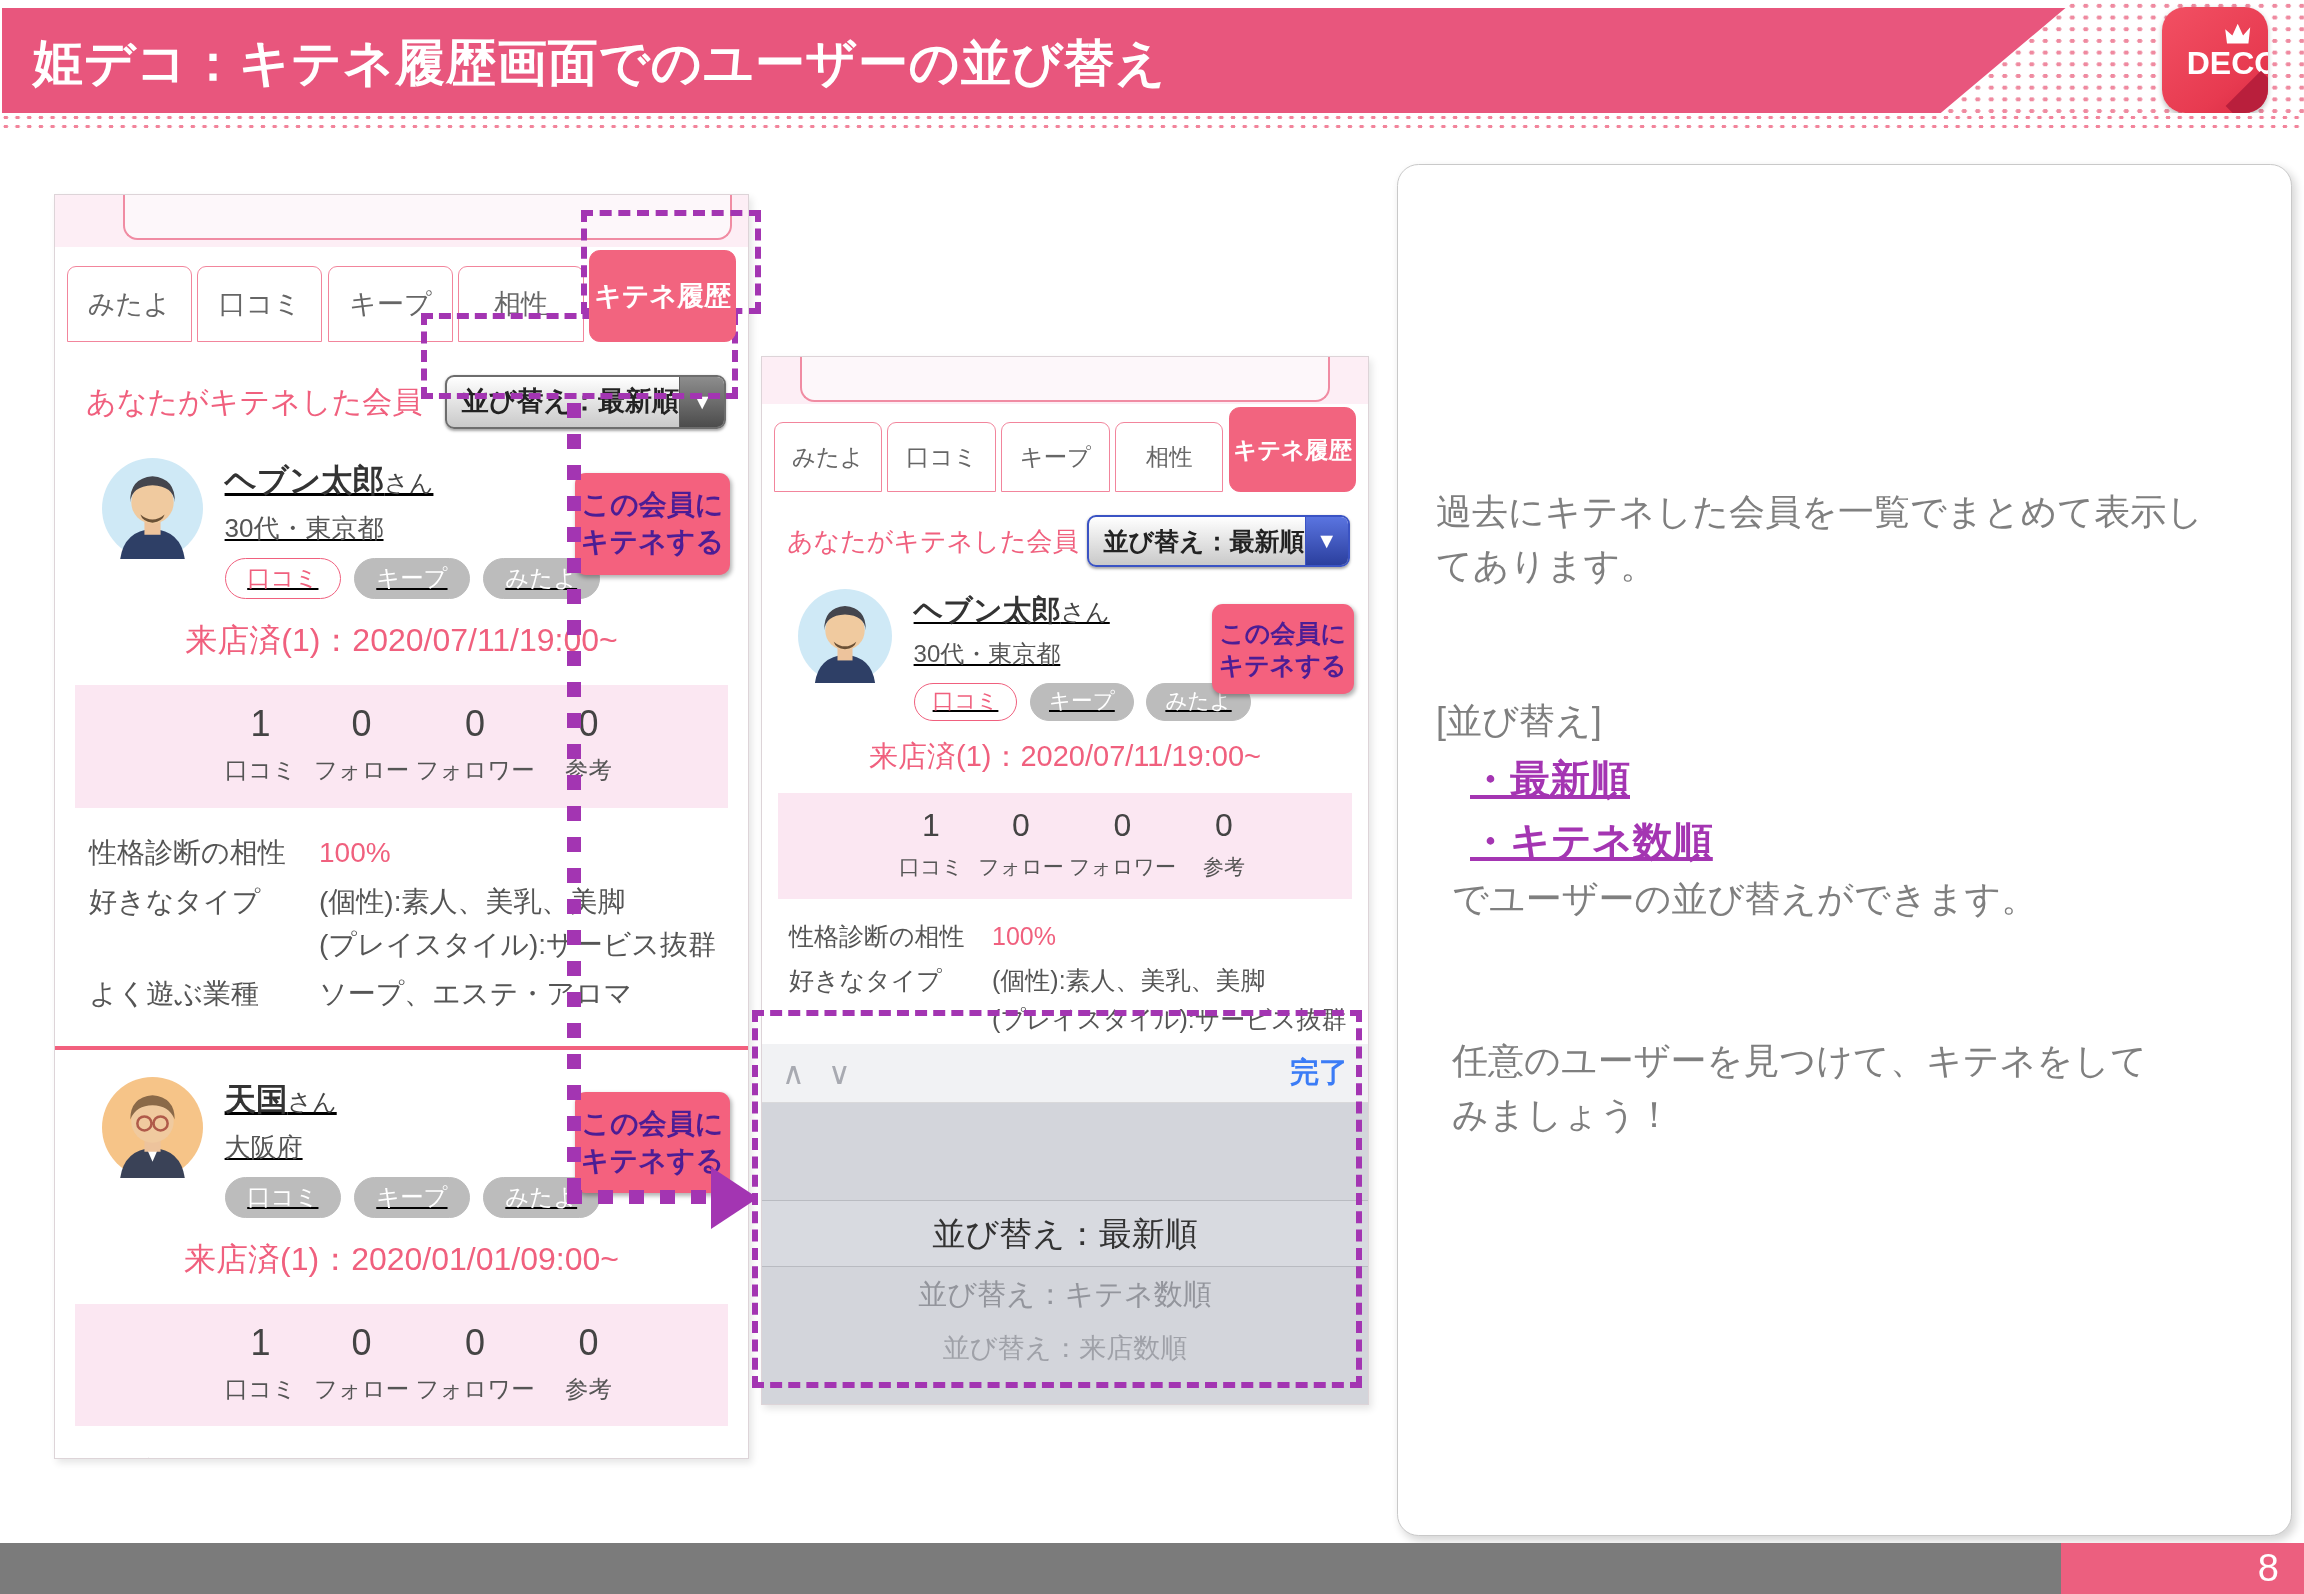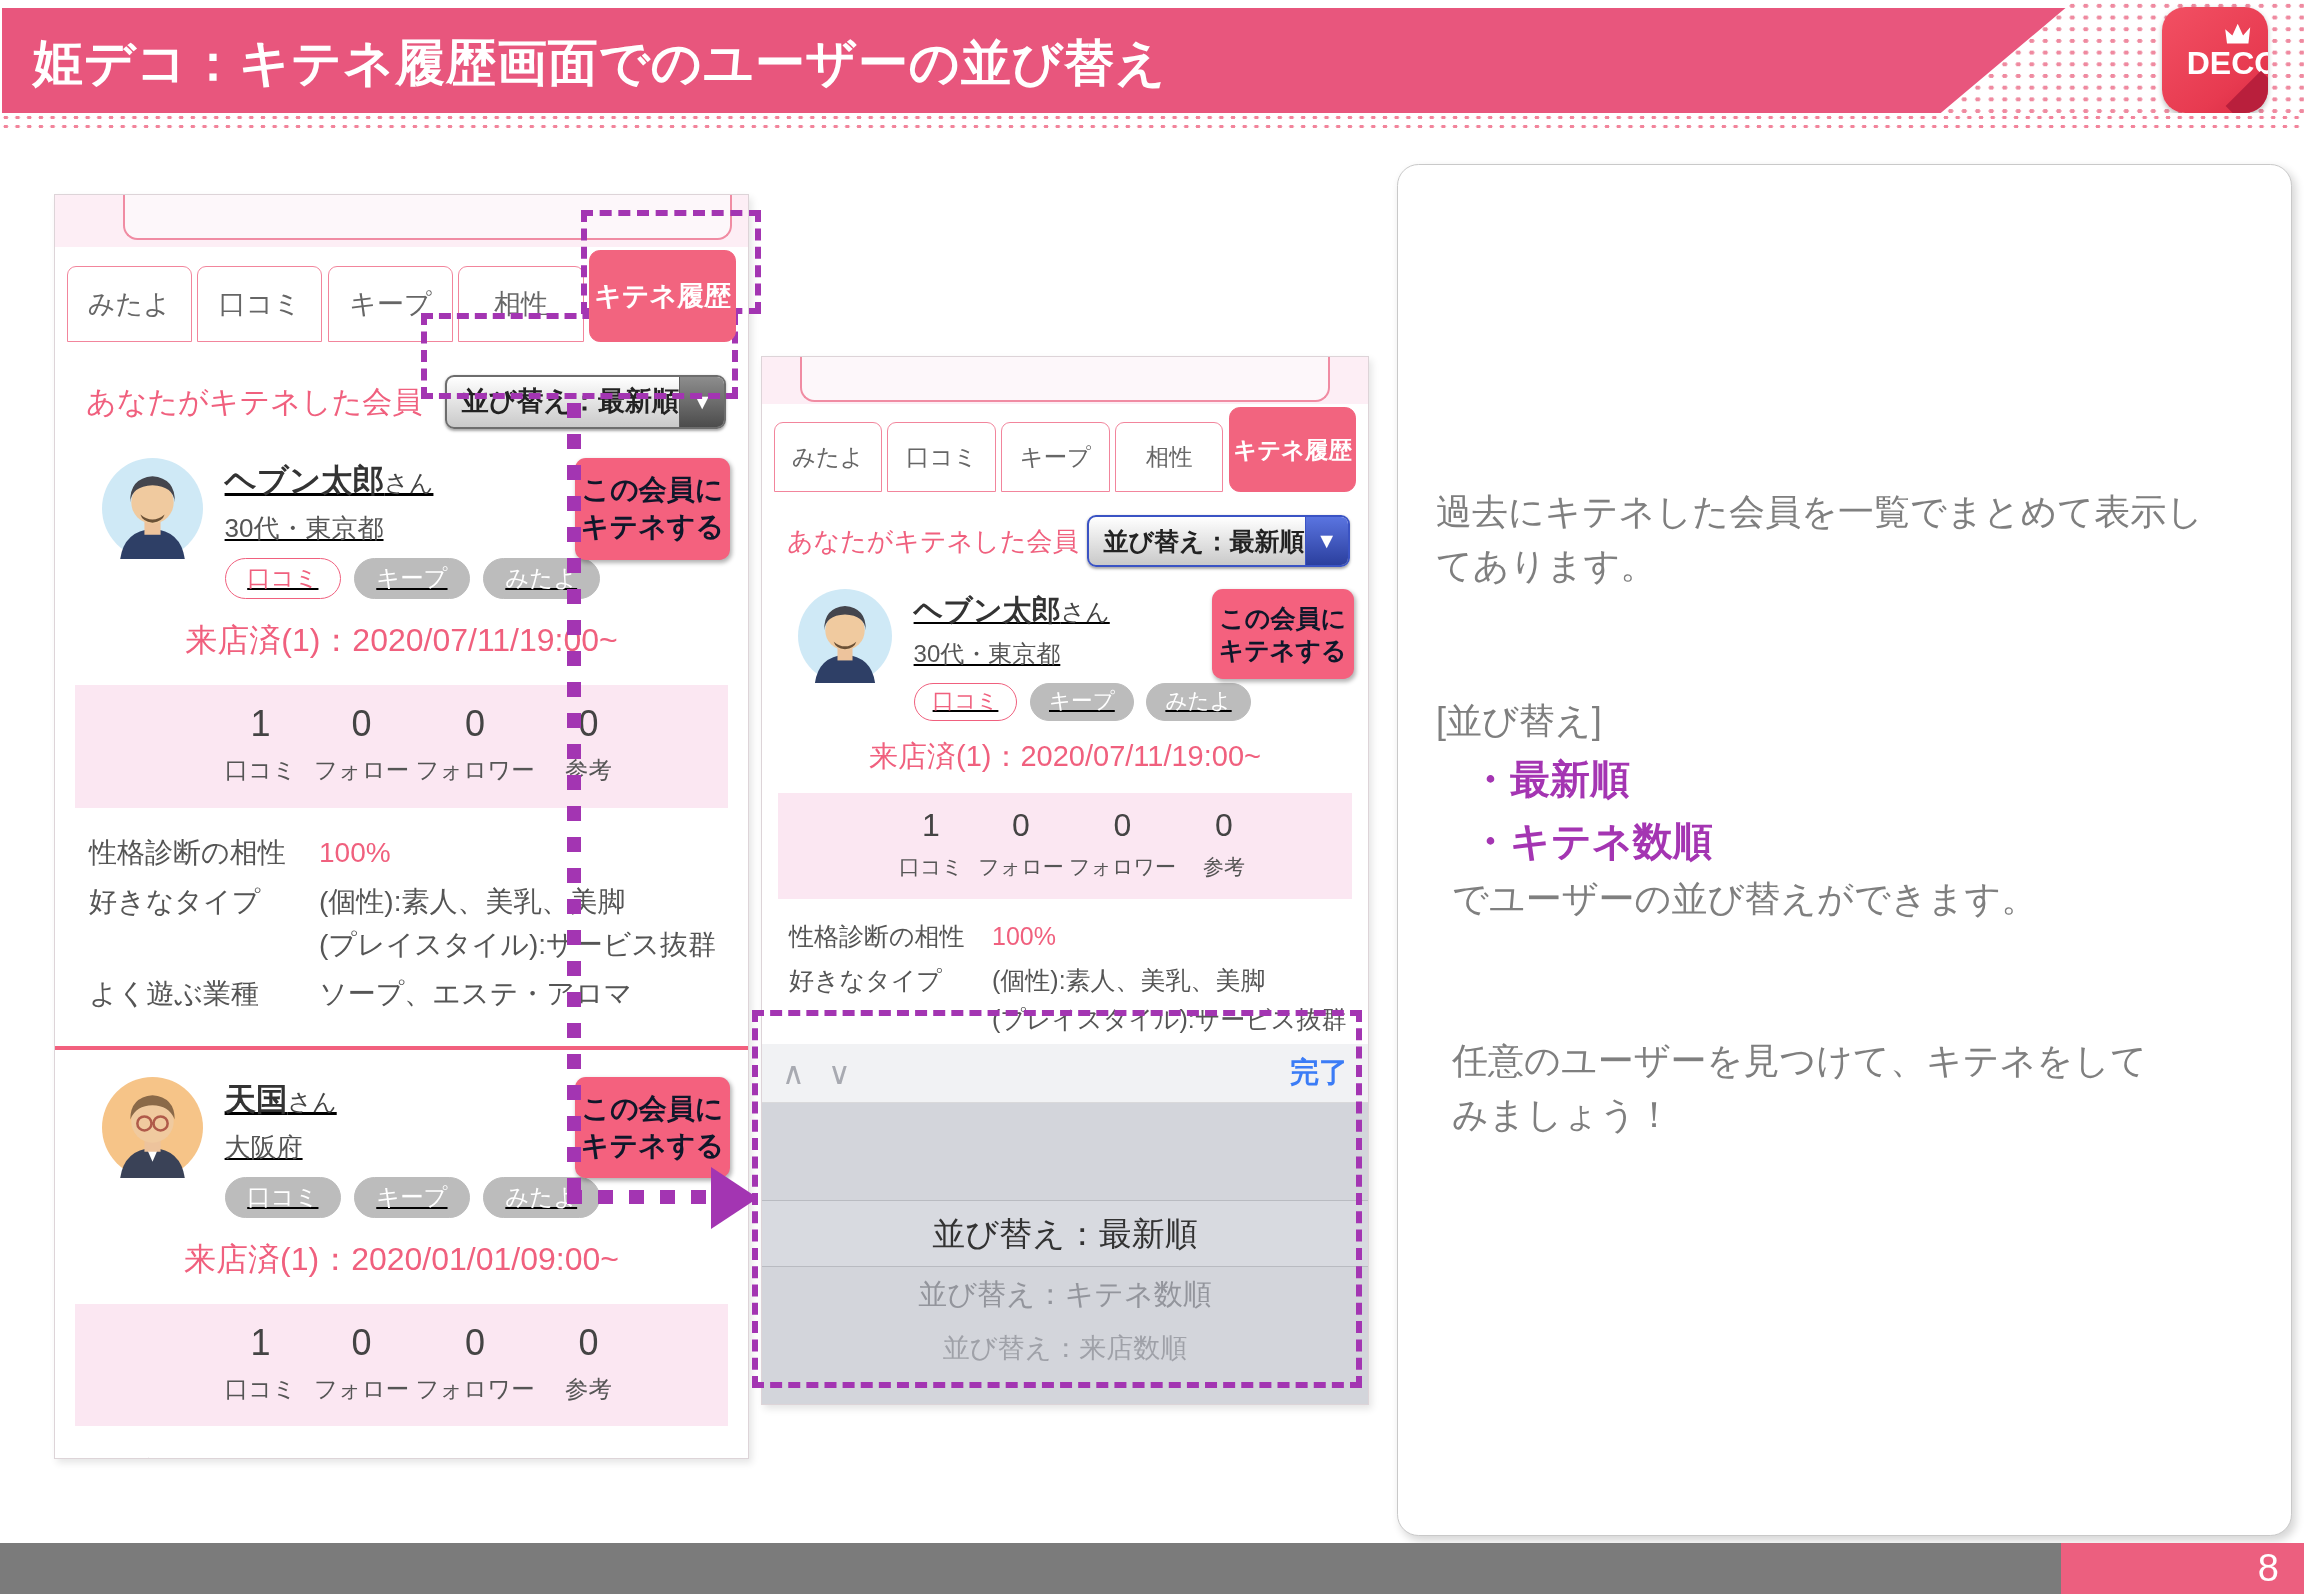--- a/index.html
+++ b/index.html
@@ -75,22 +75,22 @@
   .m-name .sfx { font-size:24px; font-weight:normal; color:#444; }
   .m-meta { font-size:26px; color:#555; margin-top:9px; }
   .m-badges { display:flex; gap:12.6px; margin-top:12.6px; }
   .pill { height:41px; border-radius:21px; padding:0 21.6px; font-size:23.4px; line-height:38px; white-space:nowrap; }
   .pill.on { border:1.8px solid #f0607e; color:#f0607e; background:#fff; }
   .pill.off { border:1.8px solid #bcbcbc; background:#bcbcbc; color:#fff; }
   .shot2 .m-name { font-size:29px; }
   .shot2 .m-meta { font-size:24px; margin-top:7.2px; }
   .shot2 .pill { height:38px; padding:0 18px; font-size:21.6px; line-height:34px; }
 
-  .kitene-btn { position:absolute; right:0px; top:0; width:155px; padding:14.4px 0;
-      background:#f4617e; border-radius:10.8px; color:#0f172a; font-weight:bold; font-size:28px;
+  .kitene-btn { position:absolute; right:0px; top:15px; width:155px; padding:14.4px 0;
+      background:#f4617e; border-radius:10.8px; color:#4c1d95; font-weight:bold; font-size:28px;
       text-align:center; line-height:1.3; box-shadow:1.8px 2.7px 4.5px rgba(0,0,0,.3); cursor:pointer; }
   .kitene-btn span { display:block; }
   .shot2 .kitene-btn { width:142px; font-size:25px; padding:12.6px 0; }
 
   .visit { margin-top:20px; text-align:center; font-size:32px; color:#f0607e; }
   .shot2 .visit { font-size:29px; margin-top:16px; }
 
   .stats { background:#fbe7f2; margin:21.6px 20px 0 20px; padding:18px 0 21.6px 135px; display:flex; }
   .shot2 .stats { margin:16px 16px 0 16px; padding:14.4px 0 18px 108px; }
   .stat-col { min-width:101px; text-align:center; }
@@ -138,21 +138,21 @@
   .arrow-head { position:absolute; left:711px; top:1167px; width:0; height:0;
       border-top:31px solid transparent; border-bottom:31px solid transparent; border-left:47px solid #a335b2; }
 
   
   .panel { position:absolute; left:1397px; top:164px; width:895px; height:1372px; background:#fff;
       border:1.8px solid #c9c9c9; border-radius:21.6px; box-shadow:3.6px 4.5px 9px rgba(0,0,0,.16); }
   .panel-text { position:absolute; left:38px; top:315px; width:828px; color:#7f7f7f; font-size:36px; line-height:1.5; }
   .p-heading { font-weight:bold; font-size:38px; color:#757575; }
   .p-body1 { max-width:792px; margin-top:5.4px; }
   .p-sortlabel { margin-top:101px; }
-  .p-sortitem { color:#a435b2; font-weight:bold; font-size:40px; padding-left:34px; line-height:1.55; }
+  .p-sortitem { color:#a435b2; font-weight:bold; font-size:40px; padding-left:34px; line-height:1.55;text-decoration:underline; }
   .p-body2 { padding-left:16px; }
   .p-body3 { padding-left:16px; max-width:711px; margin-top:108px; }
 </style>
 </head>
 <body>
 
 <div class="header">
   <div class="header-title">姫デコ：キテネ履歴画面でのユーザーの並び替え</div>
 </div>
 <div class="header-dots-corner">

